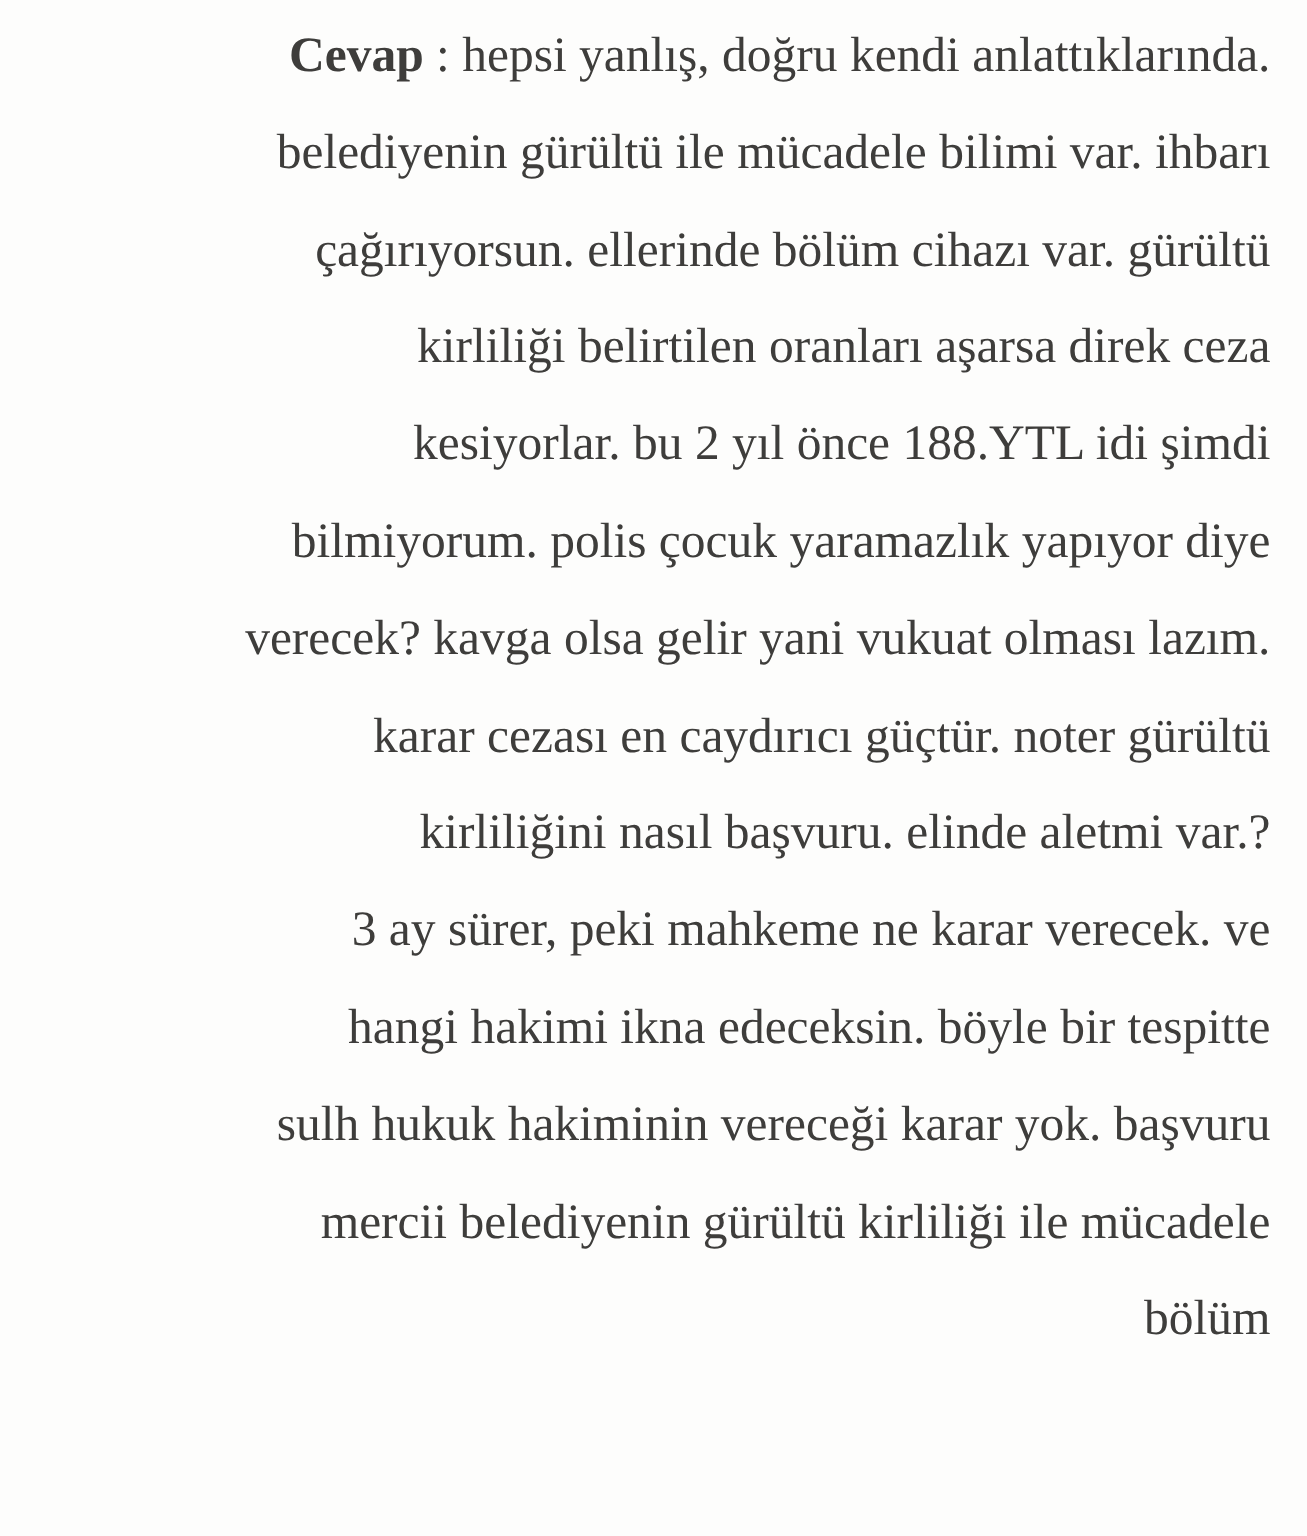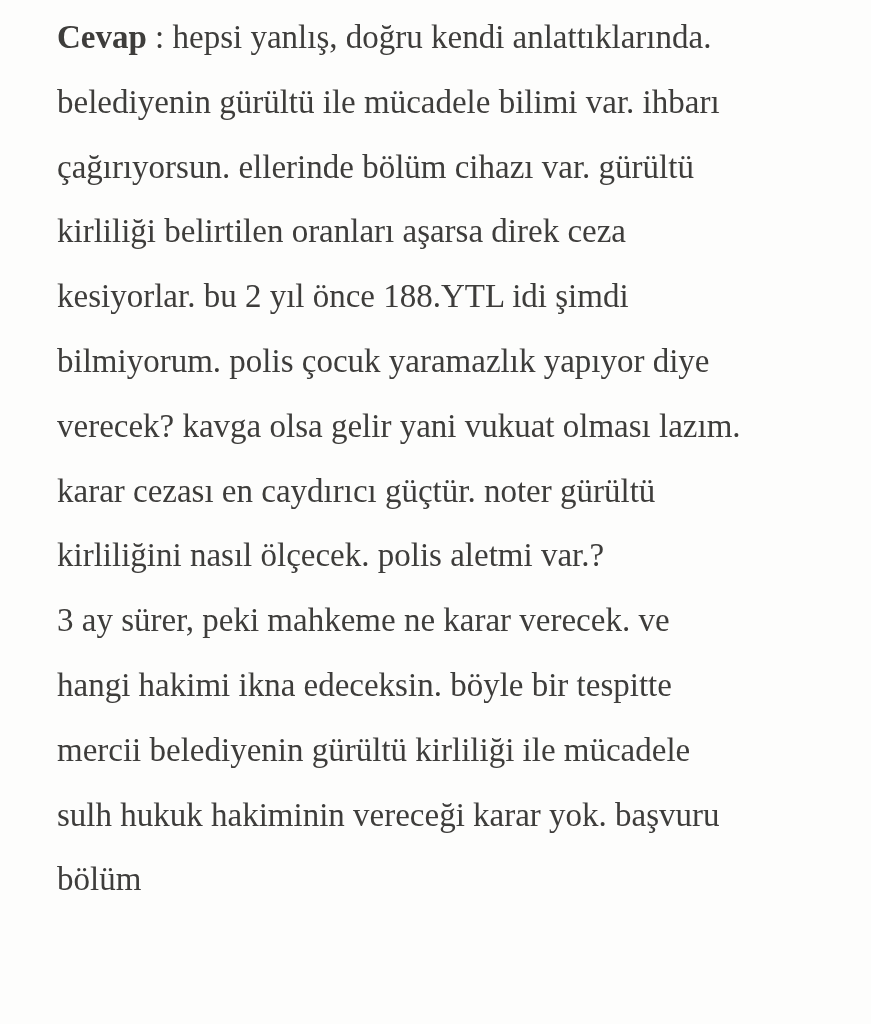--- a/index.html
+++ b/index.html
@@ -25,38 +25,39 @@
     top: 5px;
     width: 790px;
     font-family: "Liberation Serif", "DejaVu Serif", serif;
     font-size: 33px;
     line-height: 64.8px;
     color: var(--text);
     font-weight: 400;
   }
   .line {
     white-space: nowrap;
+    text-align: right;
   }
   .bold-label {
     font-weight: 700;
   }
 </style>
 </head>
 <body>
 
 <div class="page">
   <div class="text-block">
     <div class="line"><span class="bold-label">Cevap</span><span> : hepsi yanlış, doğru kendi anlattıklarında.</span></div>
     <div class="line">belediyenin gürültü ile mücadele bilimi var. ihbarı</div>
     <div class="line">çağırıyorsun. ellerinde bölüm cihazı var. gürültü</div>
     <div class="line">kirliliği belirtilen oranları aşarsa direk ceza</div>
     <div class="line">kesiyorlar. bu 2 yıl önce 188.YTL idi şimdi</div>
     <div class="line">bilmiyorum. polis çocuk yaramazlık yapıyor diye</div>
     <div class="line">verecek? kavga olsa gelir yani vukuat olması lazım.</div>
     <div class="line">karar cezası en caydırıcı güçtür. noter gürültü</div>
-    <div class="line">kirliliğini nasıl ölçecek. polis aletmi var.?</div>
+    <div class="line">kirliliğini nasıl başvuru. elinde aletmi var.?</div>
     <div class="line">3 ay sürer, peki mahkeme ne karar verecek. ve</div>
     <div class="line">hangi hakimi ikna edeceksin. böyle bir tespitte</div>
+    <div class="line">sulh hukuk hakiminin vereceği karar yok. başvuru</div>
     <div class="line">mercii belediyenin gürültü kirliliği ile mücadele</div>
-    <div class="line">sulh hukuk hakiminin vereceği karar yok. başvuru</div>
     <div class="line">bölüm</div>
   </div>
 </div>
 
 </body></html>

